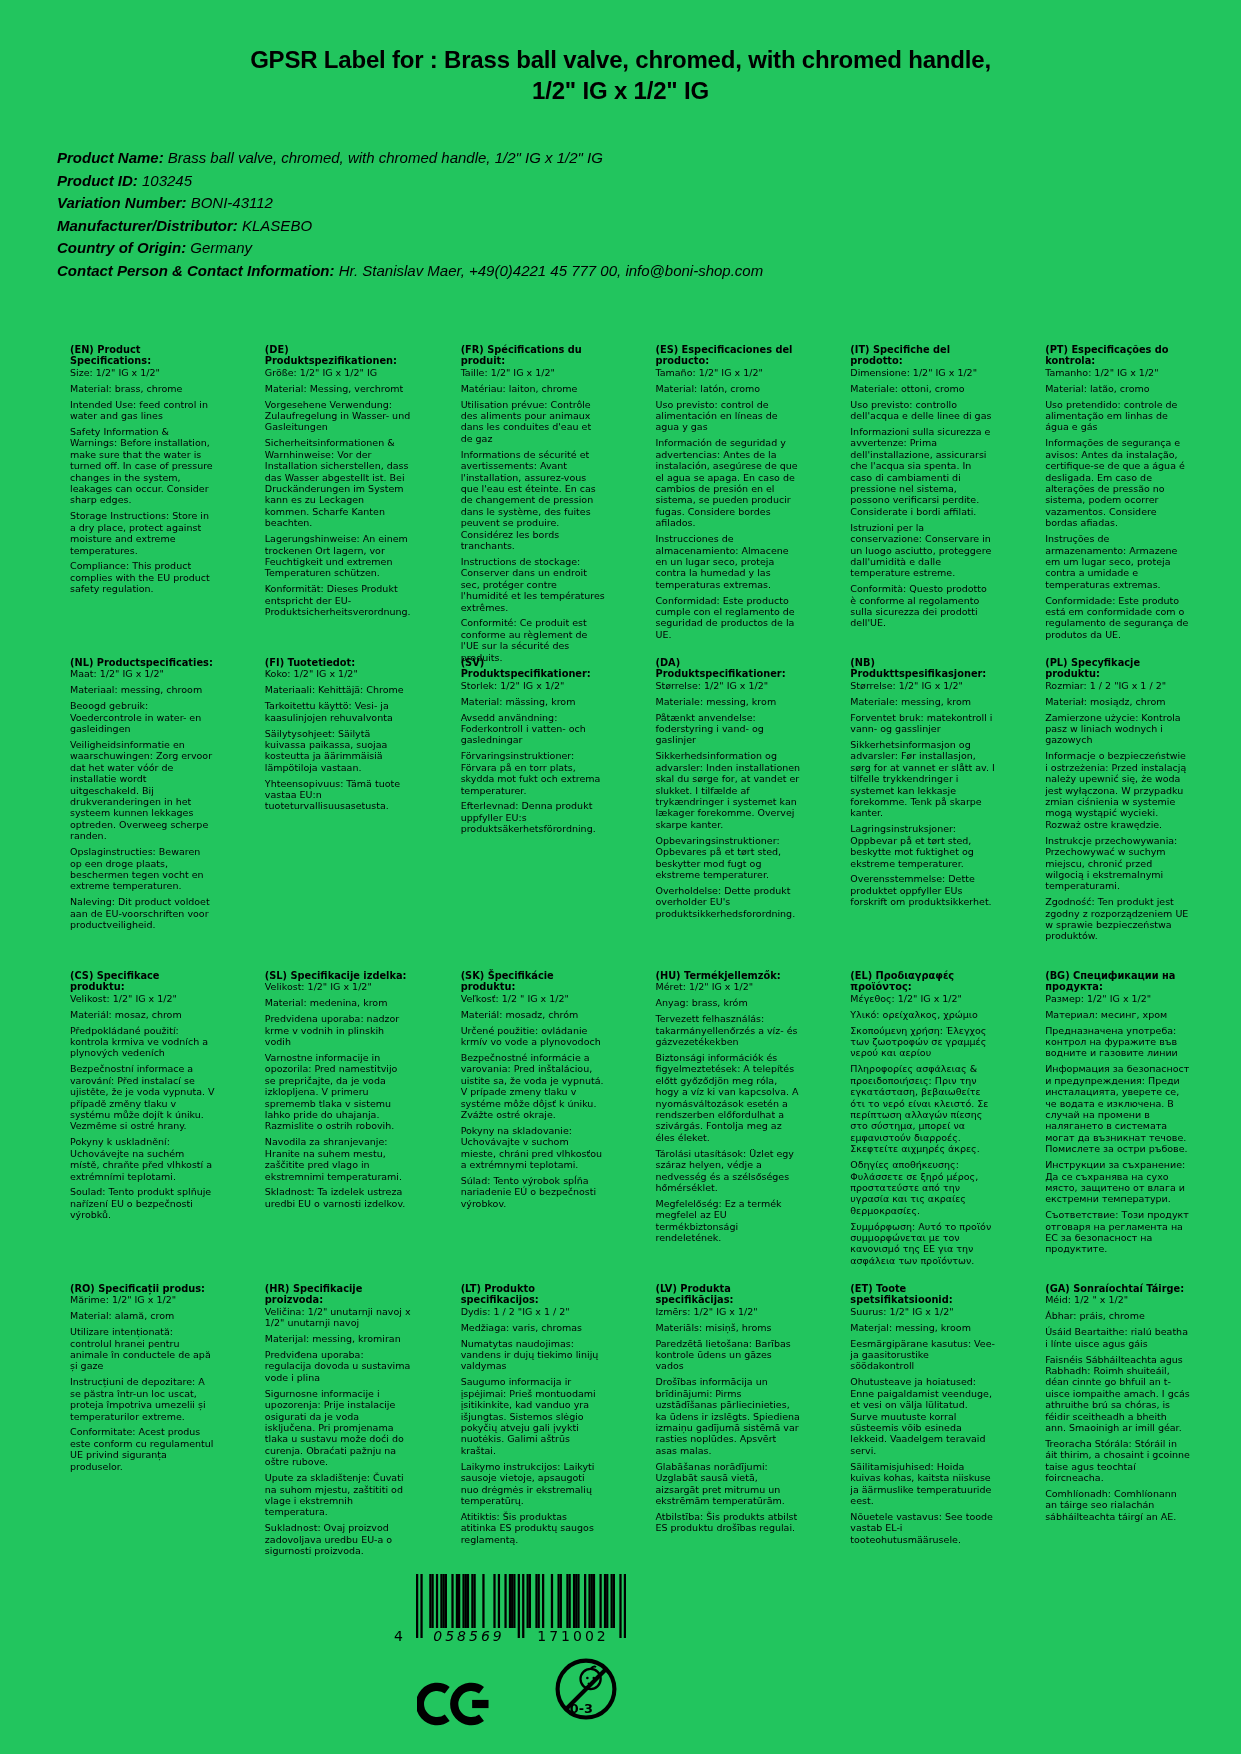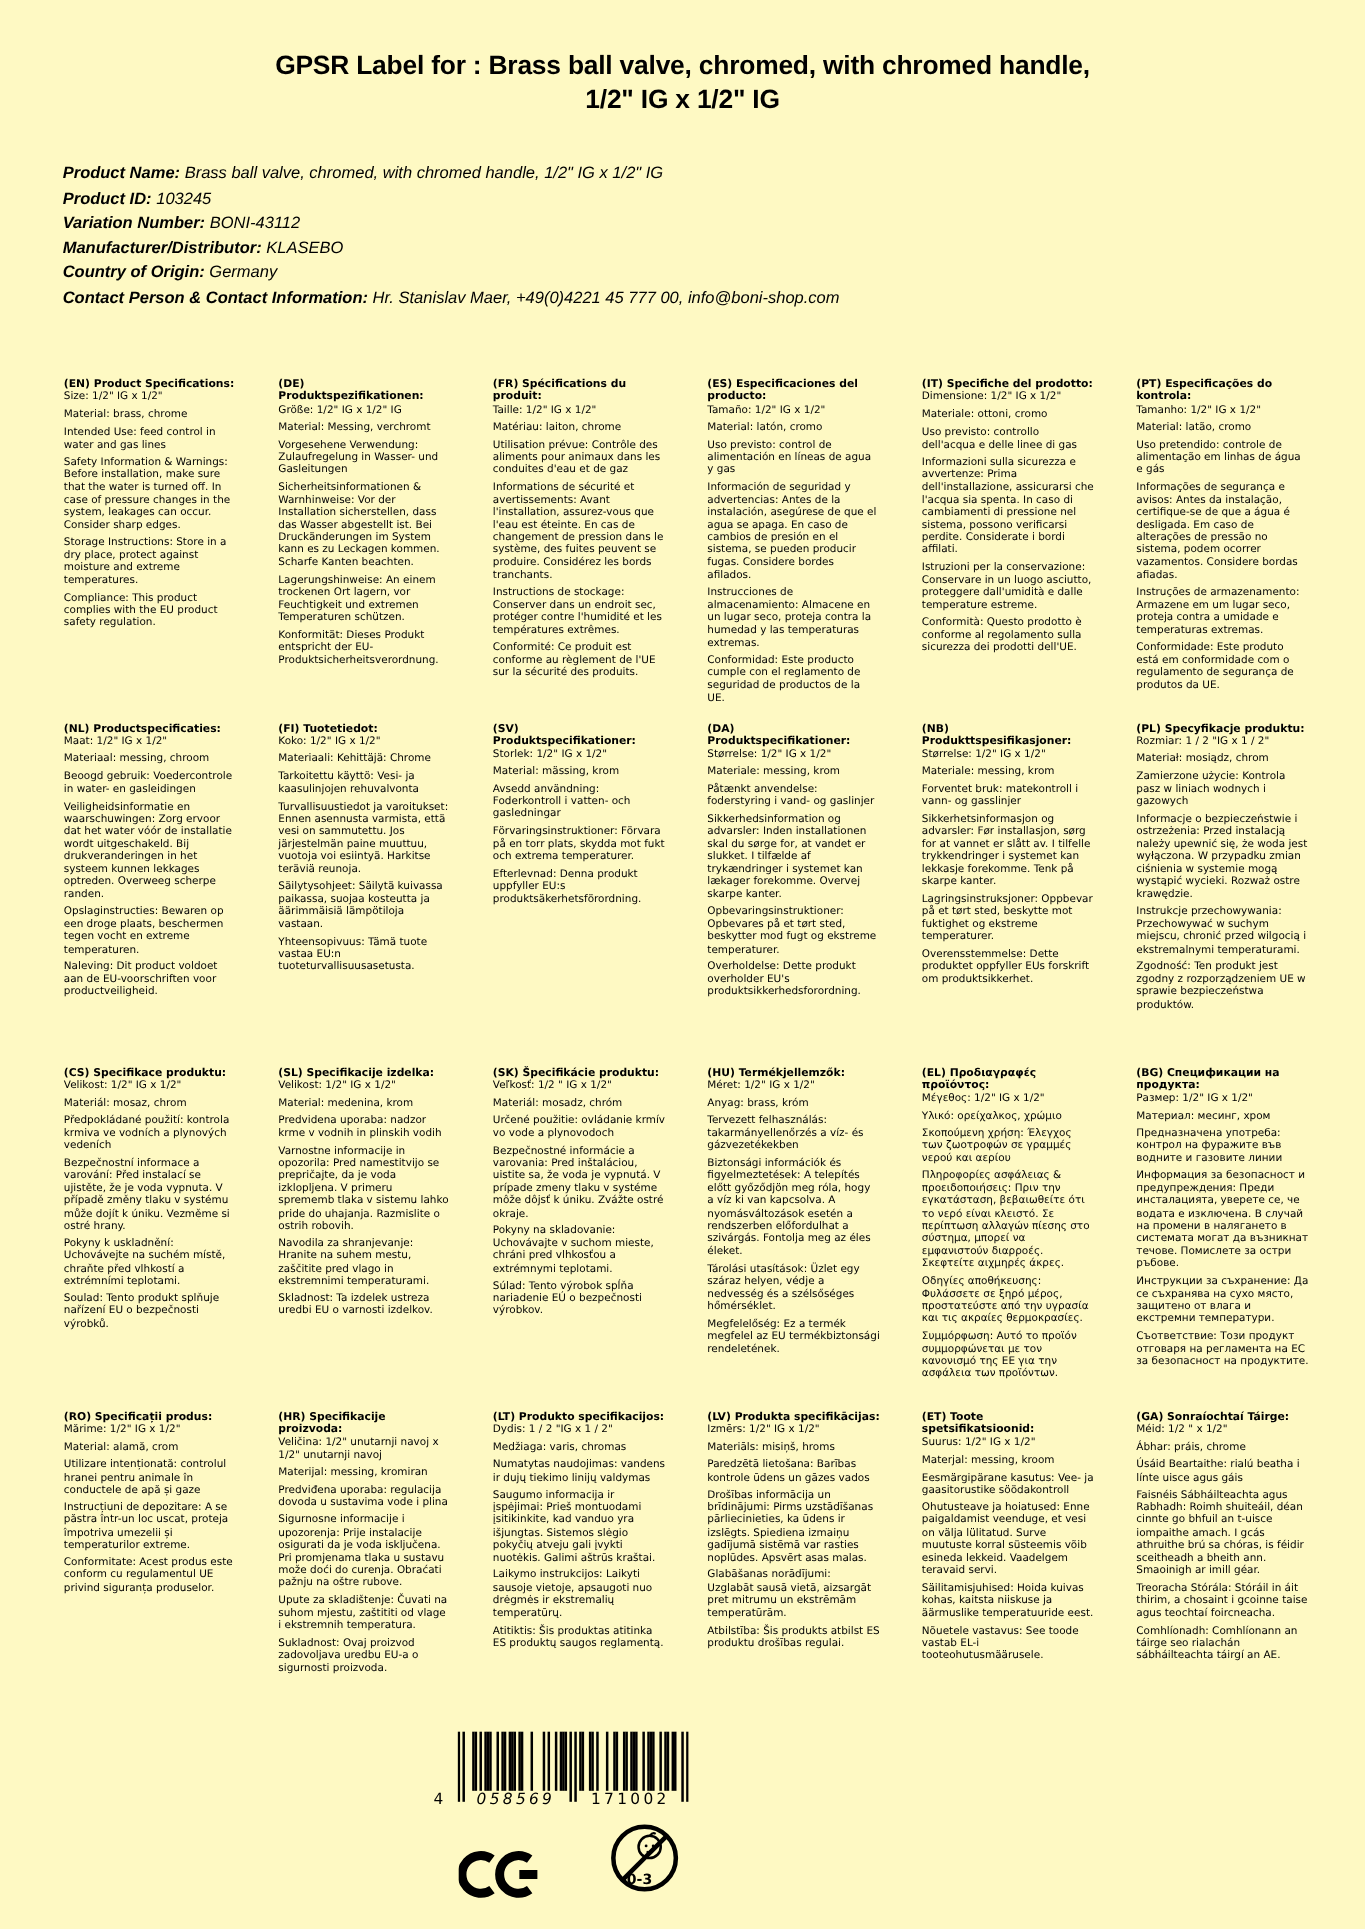--- a/index.html
+++ b/index.html
@@ -1,32 +1,32 @@
 <!DOCTYPE html>
 <html><head>
 <meta charset="utf-8">
 <style>
   html,body{margin:0;padding:0;background:#fff;}
-  .page{position:relative;width:1241px;height:1754px;background:#fef9c3;color:#000;
+  .page{position:relative;width:1241px;height:1754px;background:#22c55e;color:#000;
         font-family:"DejaVu Sans",sans-serif;overflow:hidden;}
 
   .title{position:absolute;top:44px;left:0;right:0;text-align:center;
          font-family:"Liberation Sans",sans-serif;font-weight:bold;
          font-size:24px;line-height:31px;letter-spacing:-0.2px;}
 
   .product-info{position:absolute;left:57px;top:147px;
                 font-family:"Liberation Sans",sans-serif;
                 font-size:15px;line-height:22.5px;font-style:italic;}
   .pi-label{font-weight:bold;}
 
   .lang-grid{position:absolute;left:58px;top:344px;width:1140px;
              display:grid;grid-template-columns:repeat(6,1fr);
              column-gap:30px;grid-auto-rows:313px;}
   .section{font-size:9.5px;line-height:11.4px;padding-right:8px;
-           word-wrap:break-word;}
+           word-wrap:break-word;margin-left:12px;}
   .sec-heading{font-weight:bold;font-size:9.8px;}
   .section p{margin:4.5px 0 0 0;}
   .section p.first{margin-top:0;}
 
   .barcode-block{position:absolute;left:392px;top:1574px;width:252px;height:88px;}
   .barcode-svg{display:block;margin-left:24px;}
   .barcode-digits{position:absolute;top:54px;left:0;width:252px;height:18px;
                   font-size:14px;font-family:"DejaVu Sans",sans-serif;}
   .d-lead{position:absolute;left:2px;top:0;}
   .d-g1{position:absolute;left:30px;width:94px;text-align:center;letter-spacing:3px;font-style:italic;}
@@ -116,21 +116,20 @@
         <p>Beoogd gebruik: Voedercontrole in water- en gasleidingen</p>
         <p>Veiligheidsinformatie en waarschuwingen: Zorg ervoor dat het water vóór de installatie wordt uitgeschakeld. Bij drukveranderingen in het systeem kunnen lekkages optreden. Overweeg scherpe randen.</p>
         <p>Opslaginstructies: Bewaren op een droge plaats, beschermen tegen vocht en extreme temperaturen.</p>
         <p>Naleving: Dit product voldoet aan de EU-voorschriften voor productveiligheid.</p>
       </div>
       <div class="section">
         <div class="sec-heading">(FI) Tuotetiedot:</div>
         <p class="first">Koko: 1/2" IG x 1/2"</p>
         <p>Materiaali: Kehittäjä: Chrome</p>
         <p>Tarkoitettu käyttö: Vesi- ja kaasulinjojen rehuvalvonta</p>
-        <p>Turvallisuustiedot ja varoitukset: Ennen asennusta varmista, että vesi on sammutettu. Jos järjestelmän paine muuttuu, vuotoja voi esiintyä. Harkitse teräviä reunoja.</p>
         <p>Säilytysohjeet: Säilytä kuivassa paikassa, suojaa kosteutta ja äärimmäisiä lämpötiloja vastaan.</p>
         <p>Yhteensopivuus: Tämä tuote vastaa EU:n tuoteturvallisuusasetusta.</p>
       </div>
       <div class="section">
         <div class="sec-heading">(SV) Produktspecifikationer:</div>
         <p class="first">Storlek: 1/2" IG x 1/2"</p>
         <p>Material: mässing, krom</p>
         <p>Avsedd användning: Foderkontroll i vatten- och gasledningar</p>
         <p>Förvaringsinstruktioner: Förvara på en torr plats, skydda mot fukt och extrema temperaturer.</p>
         <p>Efterlevnad: Denna produkt uppfyller EU:s produktsäkerhetsförordning.</p>

